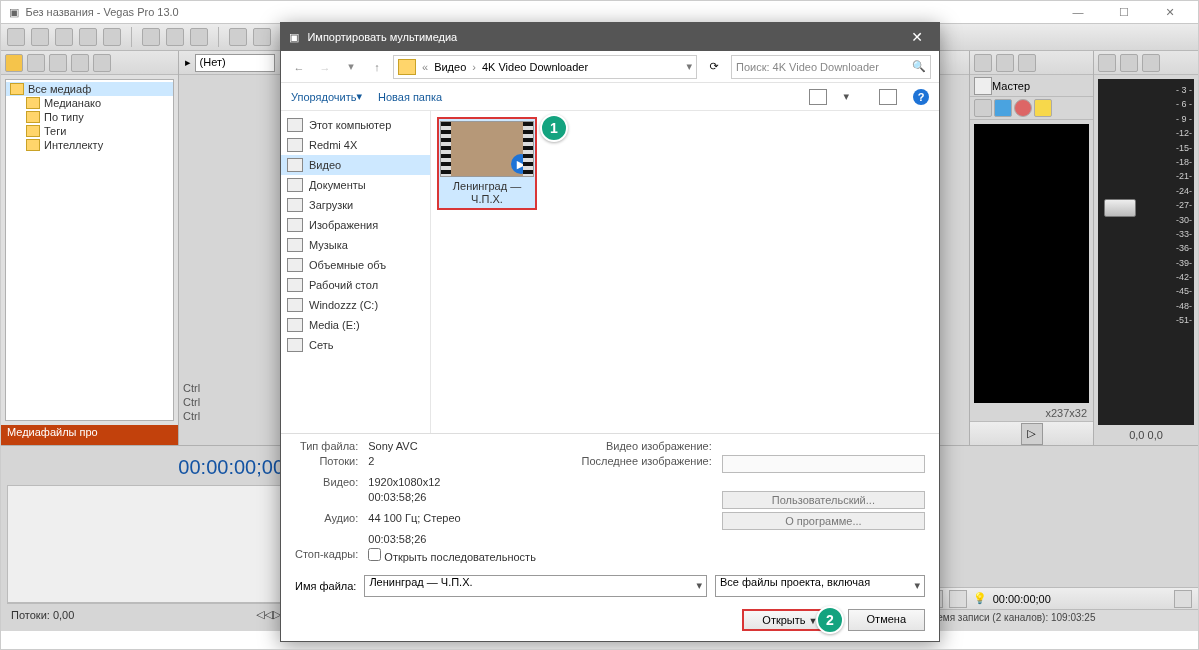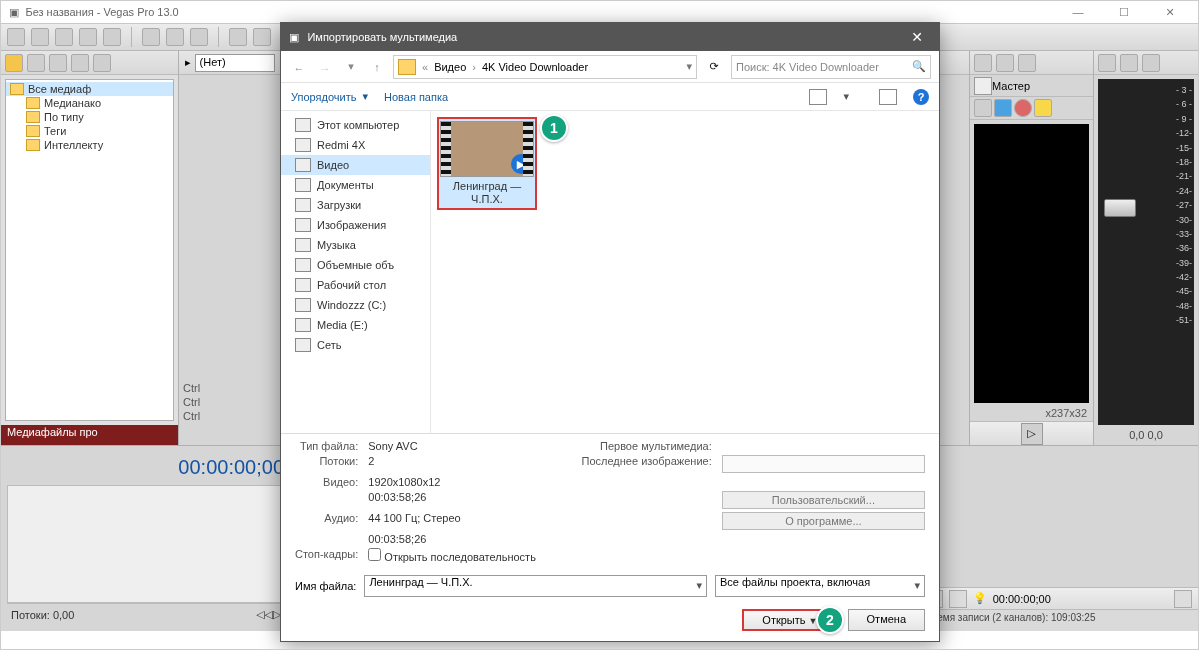--- a/index.html
+++ b/index.html
@@ -15,21 +15,21 @@
 .tb-ico { width: 18px; height: 18px; background: #cfcfcf; border: 1px solid #aaa; border-radius: 2px; }
 .tb-sep { width: 1px; height: 20px; background: #b5b5b5; margin: 0 4px; }
 
 .vegas-mid { height: 395px; display: flex; background: #d6d6d6; border-bottom: 1px solid #b0b0b0; }
 .panel-left { width: 178px; background: #e0e0e0; border-right: 1px solid #b0b0b0; display:flex; flex-direction:column;}
 .panel-left .shelf { height: 24px; background: linear-gradient(#e6e6e6,#d8d8d8); border-bottom:1px solid #bbb; display:flex; gap:4px; align-items:center; padding:0 4px;}
 .folder-tree{ flex:1; background:#fff; border:1px solid #b0b0b0; margin:4px; padding:2px 0; font-size:11px; color:#333;}
 .tree-row{display:flex;align-items:center;gap:4px;padding:1px 4px;}
 .tree-row.sel{background:#cce8ff;}
 .tree-ico{width:14px;height:12px;background:#ffd56b;border:1px solid #c9a227;}
-.panel-left .foot{height:20px;background:#7f1d1d;color:#fff;padding:1px 6px;}
+.panel-left .foot{height:20px;background:#c2410c;color:#fff;padding:1px 6px;}
 
 .panel-mid { width: 790px; position:relative; background:#d6d6d6;}
 .pm-top{height:24px;background:linear-gradient(#e6e6e6,#d8d8d8);display:flex;align-items:center;padding:0 6px;gap:4px;border-bottom:1px solid #bbb;}
 .dropdown{background:#fff;border:1px solid #999;padding:1px 4px;width:80px;height:18px;}
 .pm-ctrl-label{position:absolute;left:0;top:330px;width:30px;color:#555;line-height:14px;padding-left:4px;}
 .pm-transport{position:absolute;bottom:6px;left:180px;display:flex;gap:2px;}
 .pm-tri{width:22px;height:22px;background:#d0d0d0;border:1px solid #999;display:flex;align-items:center;justify-content:center;}
 .pm-time{position:absolute;bottom:8px;left:240px;color:#444;}
 
 .panel-right { flex:1; background: #d6d6d6; border-left:1px solid #b0b0b0; display:flex; flex-direction:column;}
@@ -65,28 +65,28 @@
 .dlg-nav{height:32px;display:flex;align-items:center;gap:6px;padding:0 8px;border-bottom:1px solid #e3e3e3;}
 .nav-arrow{width:20px;color:#888;text-align:center;}
 .crumb{display:flex;align-items:center;gap:6px;flex:1;border:1px solid #ccc;height:24px;padding:0 4px;}
 .crumb .fold{width:18px;height:16px;background:#ffd56b;border:1px solid #c9a227;}
 .crumb .chev{color:#888;}
 .crumb .dd{margin-left:auto;color:#777;}
 .refresh{width:22px;text-align:center;}
 .search{width:200px;border:1px solid #ccc;height:24px;display:flex;align-items:center;padding:0 4px;color:#888;justify-content:flex-end;}
 .search .mag{margin-left:auto;}
 .dlg-subbar{height:28px;display:flex;align-items:center;padding:0 10px;gap:16px;border-bottom:1px solid #e6e6e6;}
-.linkbtn{color:#155a9b;display:flex;align-items:center;gap:6px;}
+.linkbtn{color:#155a9b;display:flex;align-items:center;gap:0;}
 .dlg-subbar .sp{flex:1;}
 .view-ico{width:18px;height:16px;border:1px solid #888;display:inline-block;}
 .help-ico{width:16px;height:16px;border-radius:50%;background:#1e73d6;color:#fff;text-align:center;line-height:16px;font-weight:bold;}
 
 .dlg-body{flex:1;display:flex;min-height:0;}
 .nav-pane{width:150px;border-right:1px solid #e6e6e6;overflow:hidden;padding-top:4px;}
-.nav-item{display:flex;align-items:center;gap:6px;padding:3px 8px 3px 14px;color:#333;}
+.nav-item{display:flex;align-items:center;gap:6px;padding:3px 8px 3px 6px;color:#333;}
 .nav-item.sel{background:#cde8ff;}
 .nav-ico{width:16px;height:14px;border:1px solid #888;background:#eee;}
 .file-pane{flex:1;padding:6px;position:relative;}
 .thumb{width:100px;border:2px solid #d93636;padding:2px;display:flex;flex-direction:column;align-items:center;gap:3px;background:#cde8ff;}
 .thumb .pic{width:94px;height:56px;background:#b69878;position:relative;border:1px solid #999;}
 .thumb .pic::before,.thumb .pic::after{content:"";position:absolute;top:0;bottom:0;width:10px;background:repeating-linear-gradient(#111 0 4px,#ddd 4px 8px);}
 .thumb .pic::before{left:0;} .thumb .pic::after{right:0;}
 .thumb .play{position:absolute;right:2px;bottom:2px;width:20px;height:20px;border-radius:50%;background:#1e73d6;color:#fff;display:flex;align-items:center;justify-content:center;}
 .thumb .name{text-align:center;color:#333;line-height:1.2;}
 
@@ -363,21 +363,21 @@
         </div>
         <div class="name">
           <span>Ленинград —</span><br><span>Ч.П.Х.</span>
         </div>
       </div>
     </div>
   </div>
   <div class="dlg-detail">
     <span class="det-l">Тип файла:</span>
     <span class="det-v">Sony AVC</span>
-    <span class="det-l">Первое мультимедиа:</span>
+    <span class="det-l">Видео изображение:</span>
     <span></span>
 
     <span class="det-l">Потоки:</span>
     <span class="det-v">2</span>
     <span class="det-l">Последнее изображение:</span>
     <span class="det-inp"></span>
 
     <span class="det-l">Видео:</span>
     <span class="det-v">1920x1080x12</span>
     <span></span>

